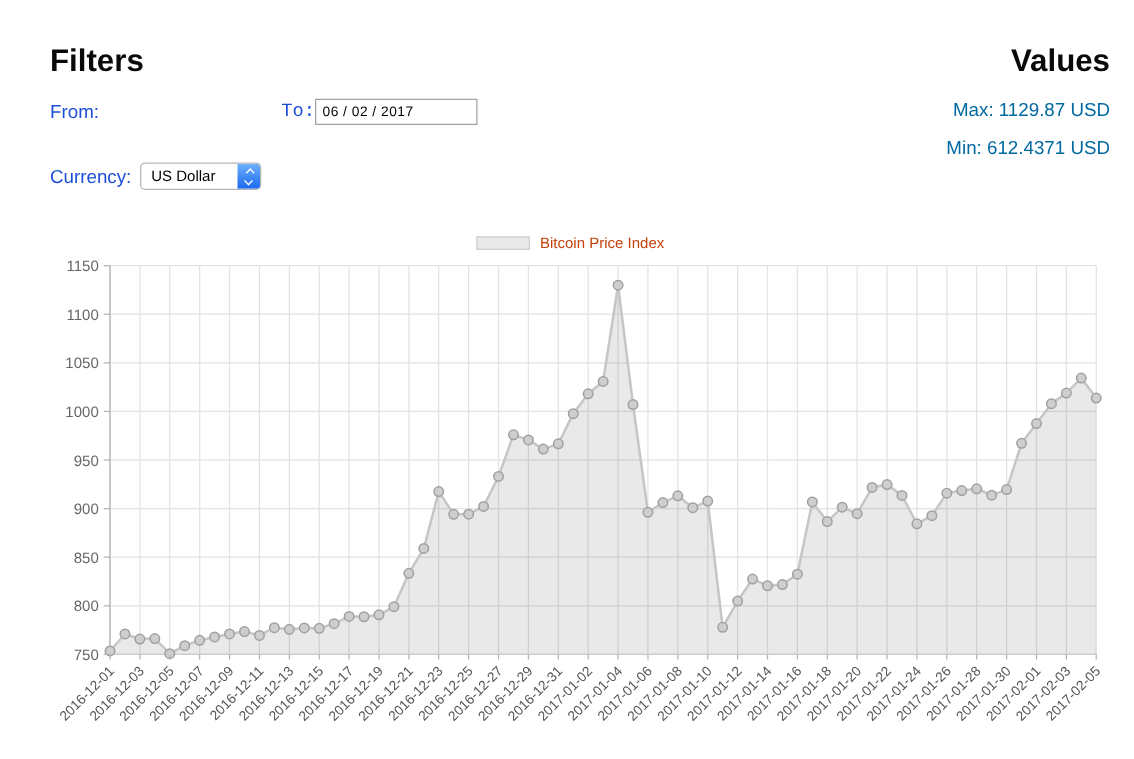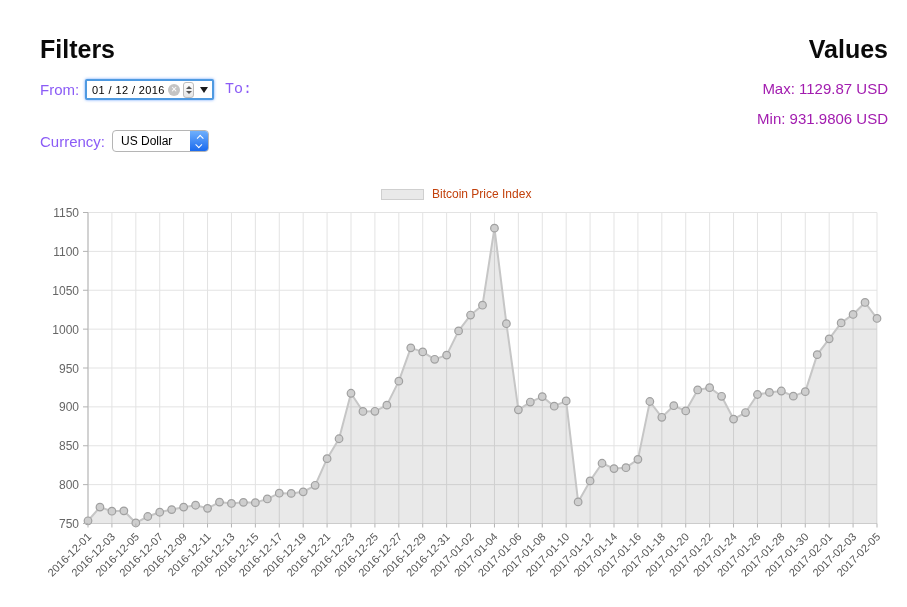--- a/index.html
+++ b/index.html
@@ -4,22 +4,22 @@
 <style>
   * { margin:0; padding:0; box-sizing:border-box; }
   html,body { background:#fff; }
   .page {
     position:relative; width:907px; height:607px; background:#fff; overflow:hidden;
     font-family:"Liberation Sans", sans-serif; color:#000;
   }
   .layer { position:absolute; z-index:2; }
   .h-title { font-size:25px; font-weight:bold; color:#0a0a0a; }
   #values-title { }
-  .field-label { font-size:15px; color:#8b5cf6; }
-  .stat-line { font-size:15px; color:#a21caf; text-align:left; }
+  .field-label { font-size:15px; color:#1d4ed8; }
+  .stat-line { font-size:15px; color:#0369a1; text-align:left; }
 
   
   .date-input {
     display:flex; align-items:center; background:#fff; height:21px;
   }
   .date-input .date-text { font-size:11px; letter-spacing:.4px; color:#000; flex:1; }
   #from-input {
     left:85px; top:79px; width:129px; padding:0 4px 0 5px;
     border:2px solid #4f9ae1; border-radius:2px;
     box-shadow:0 0 3px rgba(77,144,254,.85);
@@ -69,46 +69,40 @@
 <body>
 
 <div class="page">
 
   <div class="layer h-title" id="filters-title" style="left:40px; top:35px;">Filters</div>
 
   <div class="layer h-title" id="values-title" style="right:19px; top:35px;">Values</div>
 
   <span class="layer field-label" style="left:40px; top:81px;">From:</span>
 
-  <div class="layer date-input" id="from-input">
-    <span class="date-text">01 / 12 / 2016</span>
-    <span class="clear-btn">✕</span>
-    <span class="stepper">
-      <i class="tri-up"></i>
-      <i class="tri-down"></i>
-    </span>
-    <span class="dd-arrow"></span>
+
+  <span class="layer field-label" style="left:225px; top:81px;font-family:Liberation Mono, monospace;">To:</span>
+
+  <div class="layer date-input" id="to-input">
+    <span class="date-text">06 / 02 / 2017</span>
   </div>
-
-  <span class="layer field-label" style="left:225px; top:81px;font-family:Liberation Mono, monospace;">To:</span>
-
 
   <span class="layer field-label" style="left:40px; top:133px;">Currency:</span>
 
   <div class="layer select">
     <span class="select-text">US Dollar ($)</span>
     <span class="select-cap">
       <i class="chev up"></i>
       <i class="chev down"></i>
     </span>
   </div>
 
   <div class="layer stat-line" style="right:19px; top:80px;">Max: 1129.87 USD</div>
 
-  <div class="layer stat-line" style="right:19px; top:110px;">Min: 931.9806 USD</div>
+  <div class="layer stat-line" style="right:19px; top:110px;">Min: 612.4371 USD</div>
 
   <div class="layer legend">
     <span class="swatch"></span>
     <span class="legend-label">Bitcoin Price Index</span>
   </div>
 
   <svg id="chart" width="907" height="607">
       <line x1="88" x2="877" y1="523.5" y2="523.5" stroke="#e3e3e3" stroke-width="1"></line>
       <line x1="88" x2="877" y1="484.625" y2="484.625" stroke="#e3e3e3" stroke-width="1"></line>
       <line x1="88" x2="877" y1="445.75" y2="445.75" stroke="#e3e3e3" stroke-width="1"></line>

